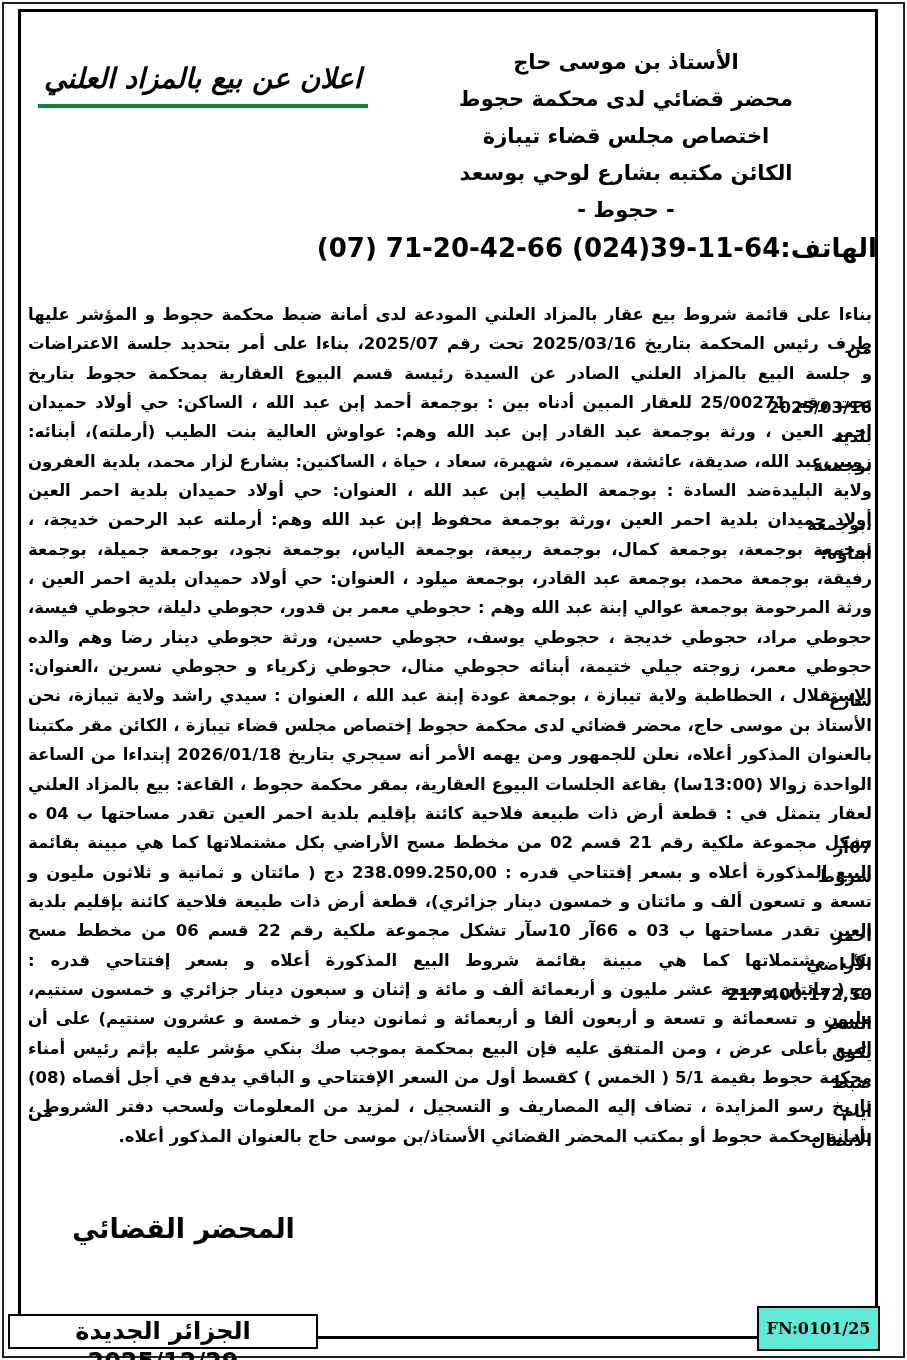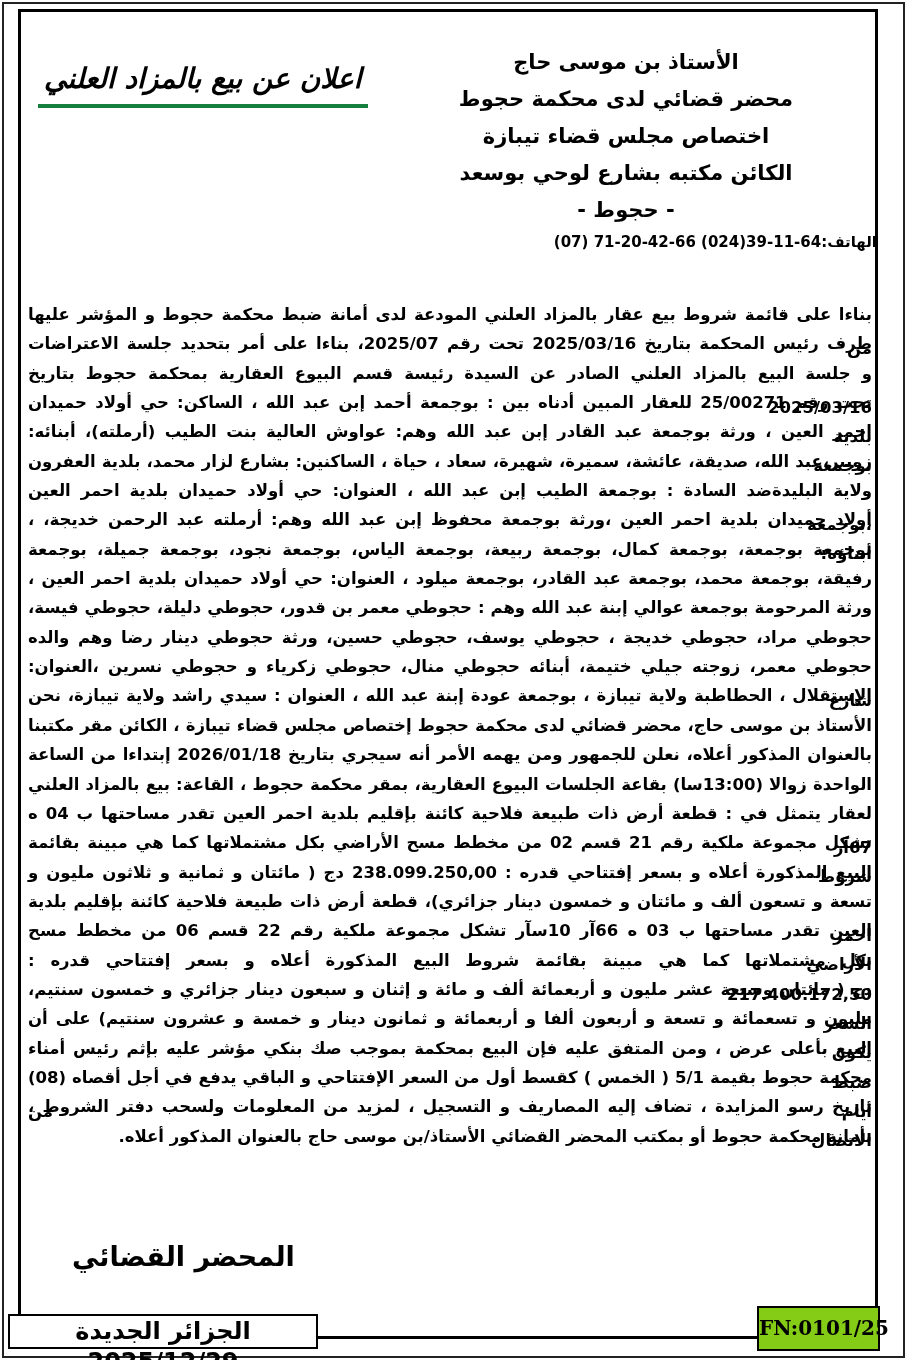--- a/index.html
+++ b/index.html
@@ -6,41 +6,41 @@
   .page{position:relative;width:907px;height:1360px;background:#ffffff;overflow:hidden;
         font-family:"DejaVu Sans",sans-serif;color:#000;}
   .outer-frame{position:absolute;left:2px;top:2px;right:2px;bottom:2px;
         border:2px solid #222;pointer-events:none;}
   .main-frame{position:absolute;left:18px;top:9px;width:860px;height:1330px;
         box-sizing:border-box;border:3px solid #000;background:transparent;}
   
   .header-block{position:absolute;left:430px;top:44px;width:392px;text-align:center;
         direction:rtl;font-weight:bold;font-size:21px;line-height:37px;}
   .phone-line{position:absolute;left:200px;right:30px;top:233px;direction:rtl;
-        text-align:right;font-weight:bold;font-size:15px;}
+        text-align:right;font-weight:bold;font-size:26px;}
   
   .title{position:absolute;left:38px;top:62px;direction:rtl;font-weight:bold;
         font-style:italic;font-size:28px;border-bottom:4px solid #15803d;
         padding:0 6px 9px 6px;}
   
   .body-text{position:absolute;left:28px;top:298px;width:844px;direction:rtl;
         font-weight:bold;font-size:16.5px;}
   .bline{height:29.35px;line-height:34px;text-align:justify;text-align-last:justify;
         white-space:normal;overflow:visible;}
   .bline:last-child{text-align-last:right;}
   
   .signature{position:absolute;left:72px;top:1213px;direction:rtl;font-weight:bold;
-        font-size:27px;margin-top:28px;}
+        font-size:27px;}
   
   .footer-left-box{position:absolute;left:8px;top:1314px;width:310px;height:35px;
         box-sizing:border-box;border:2px solid #000;background:#fff;z-index:3;
         direction:rtl;text-align:center;font-weight:bold;font-size:24px;line-height:31px;}
   .footer-right-box{position:absolute;left:757px;top:1306px;width:123px;height:45px;
-        box-sizing:border-box;border:2px solid #000;background:#84cc16;z-index:3;
-        direction:ltr;text-align:center;font-weight:bold;font-size:20px;line-height:41px;
+        box-sizing:border-box;border:2px solid #000;background:#5eead4;z-index:3;
+        direction:ltr;text-align:center;font-weight:bold;font-size:16px;line-height:41px;
         font-family:"DejaVu Serif",serif;}
 </style>
 </head>
 <body>
 
 <div class="page">
 
   <div class="outer-frame"></div>
   <div class="main-frame"></div>
 

